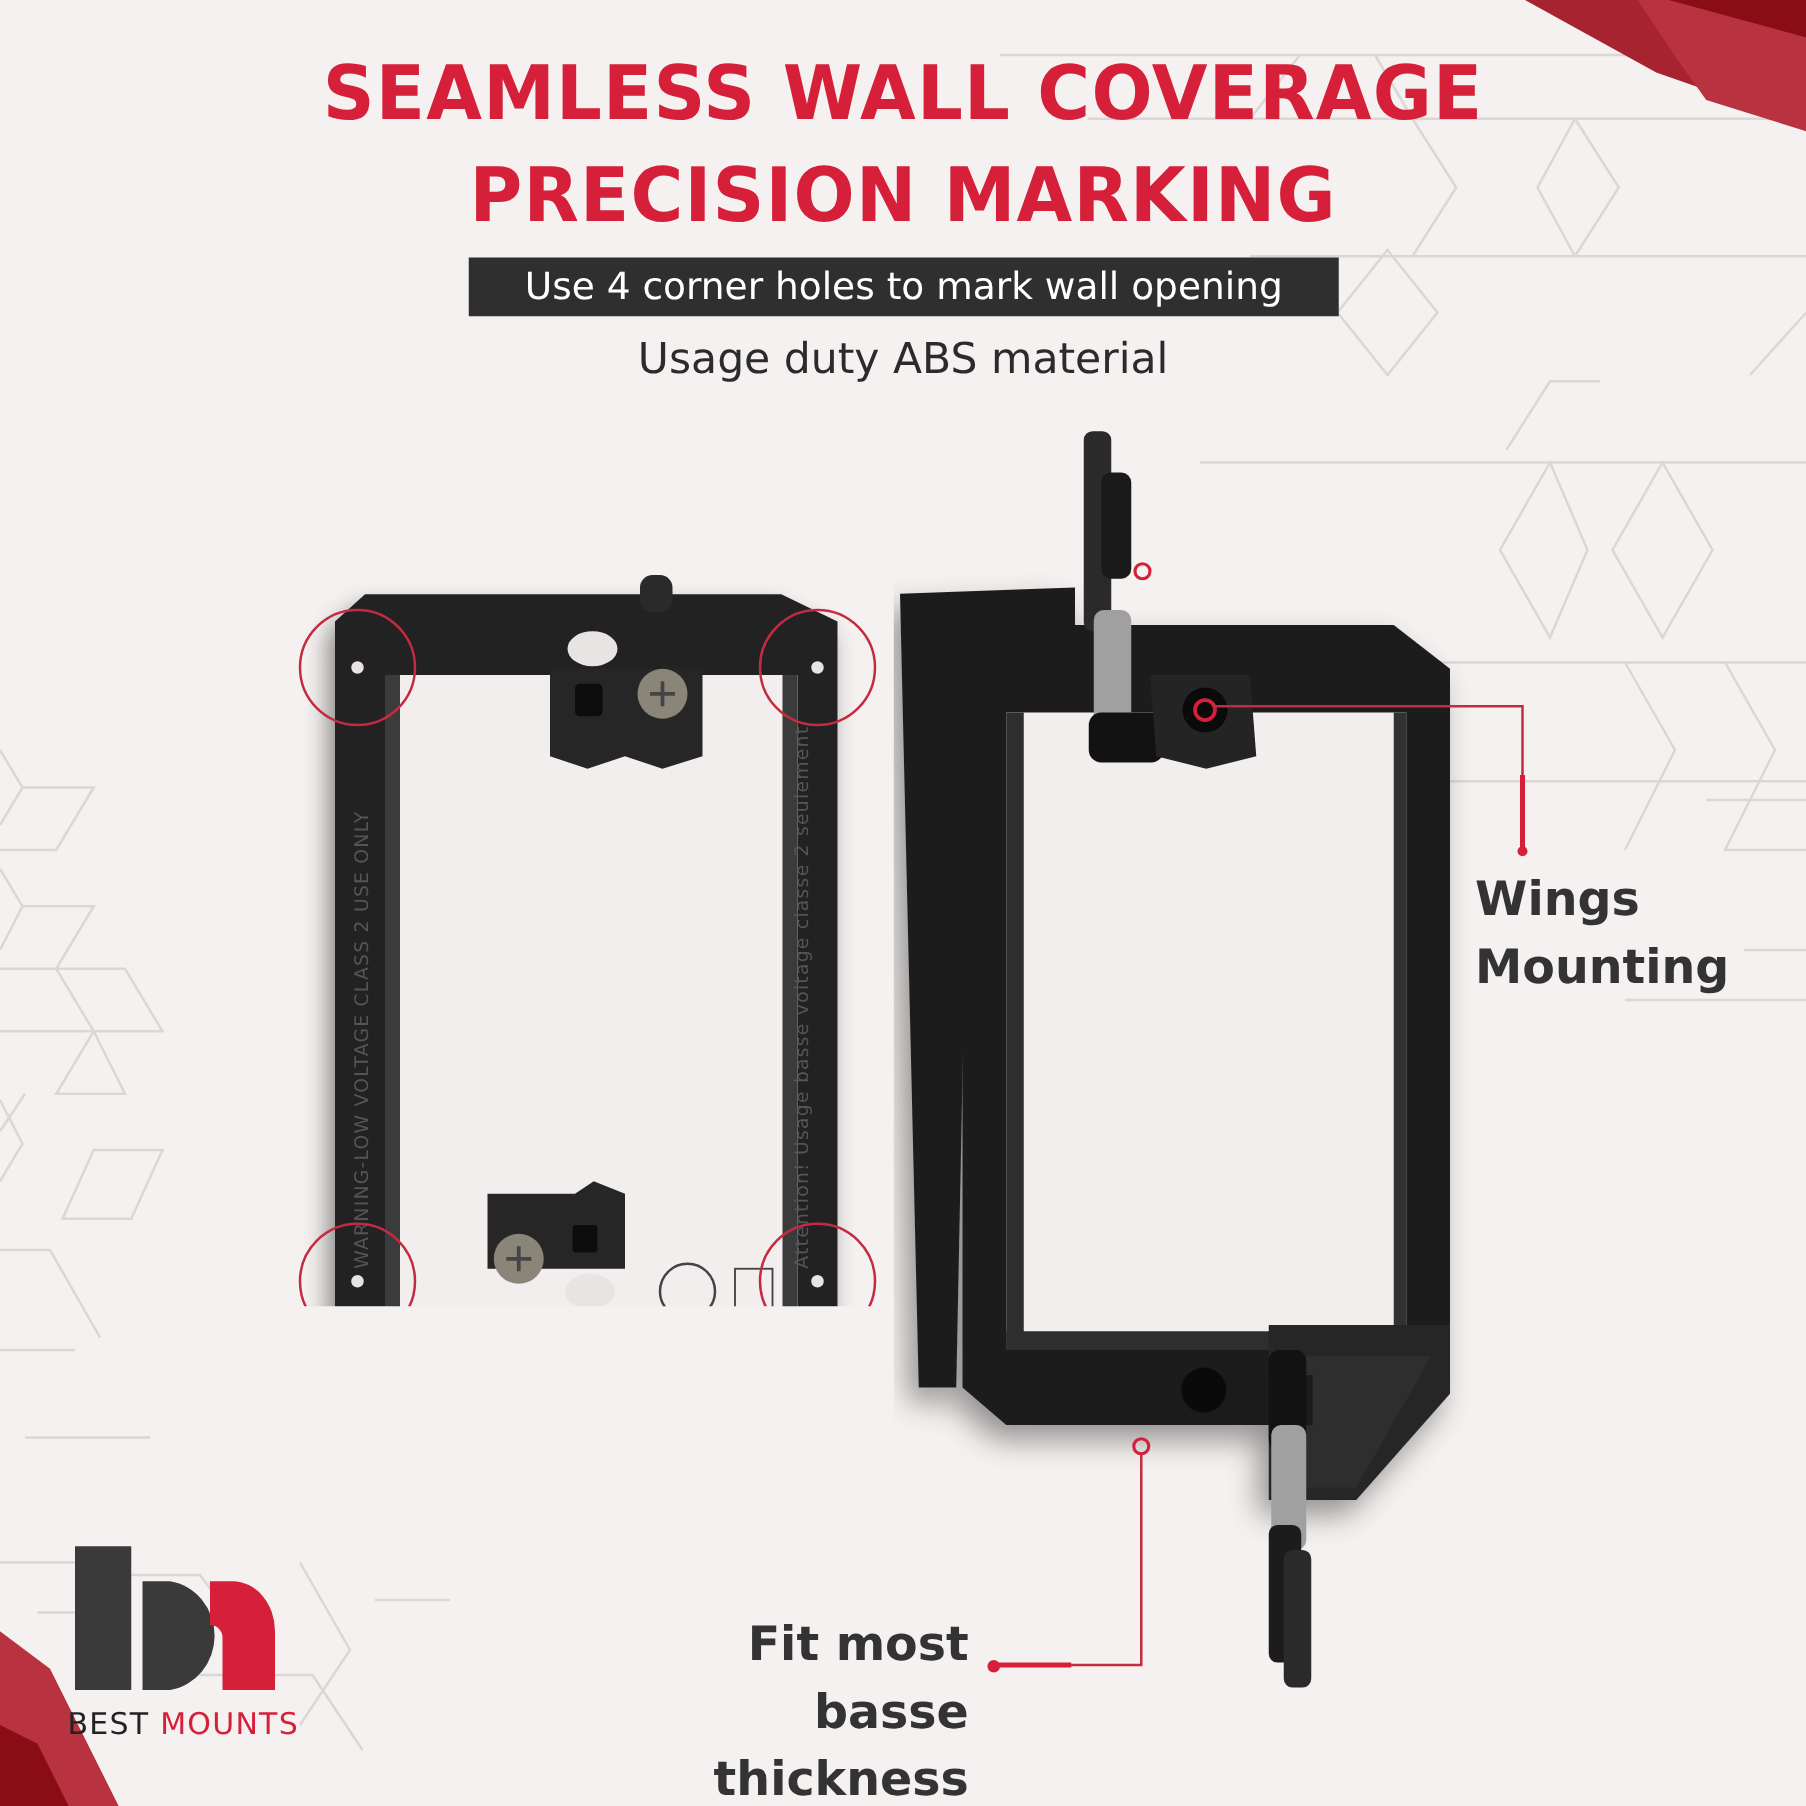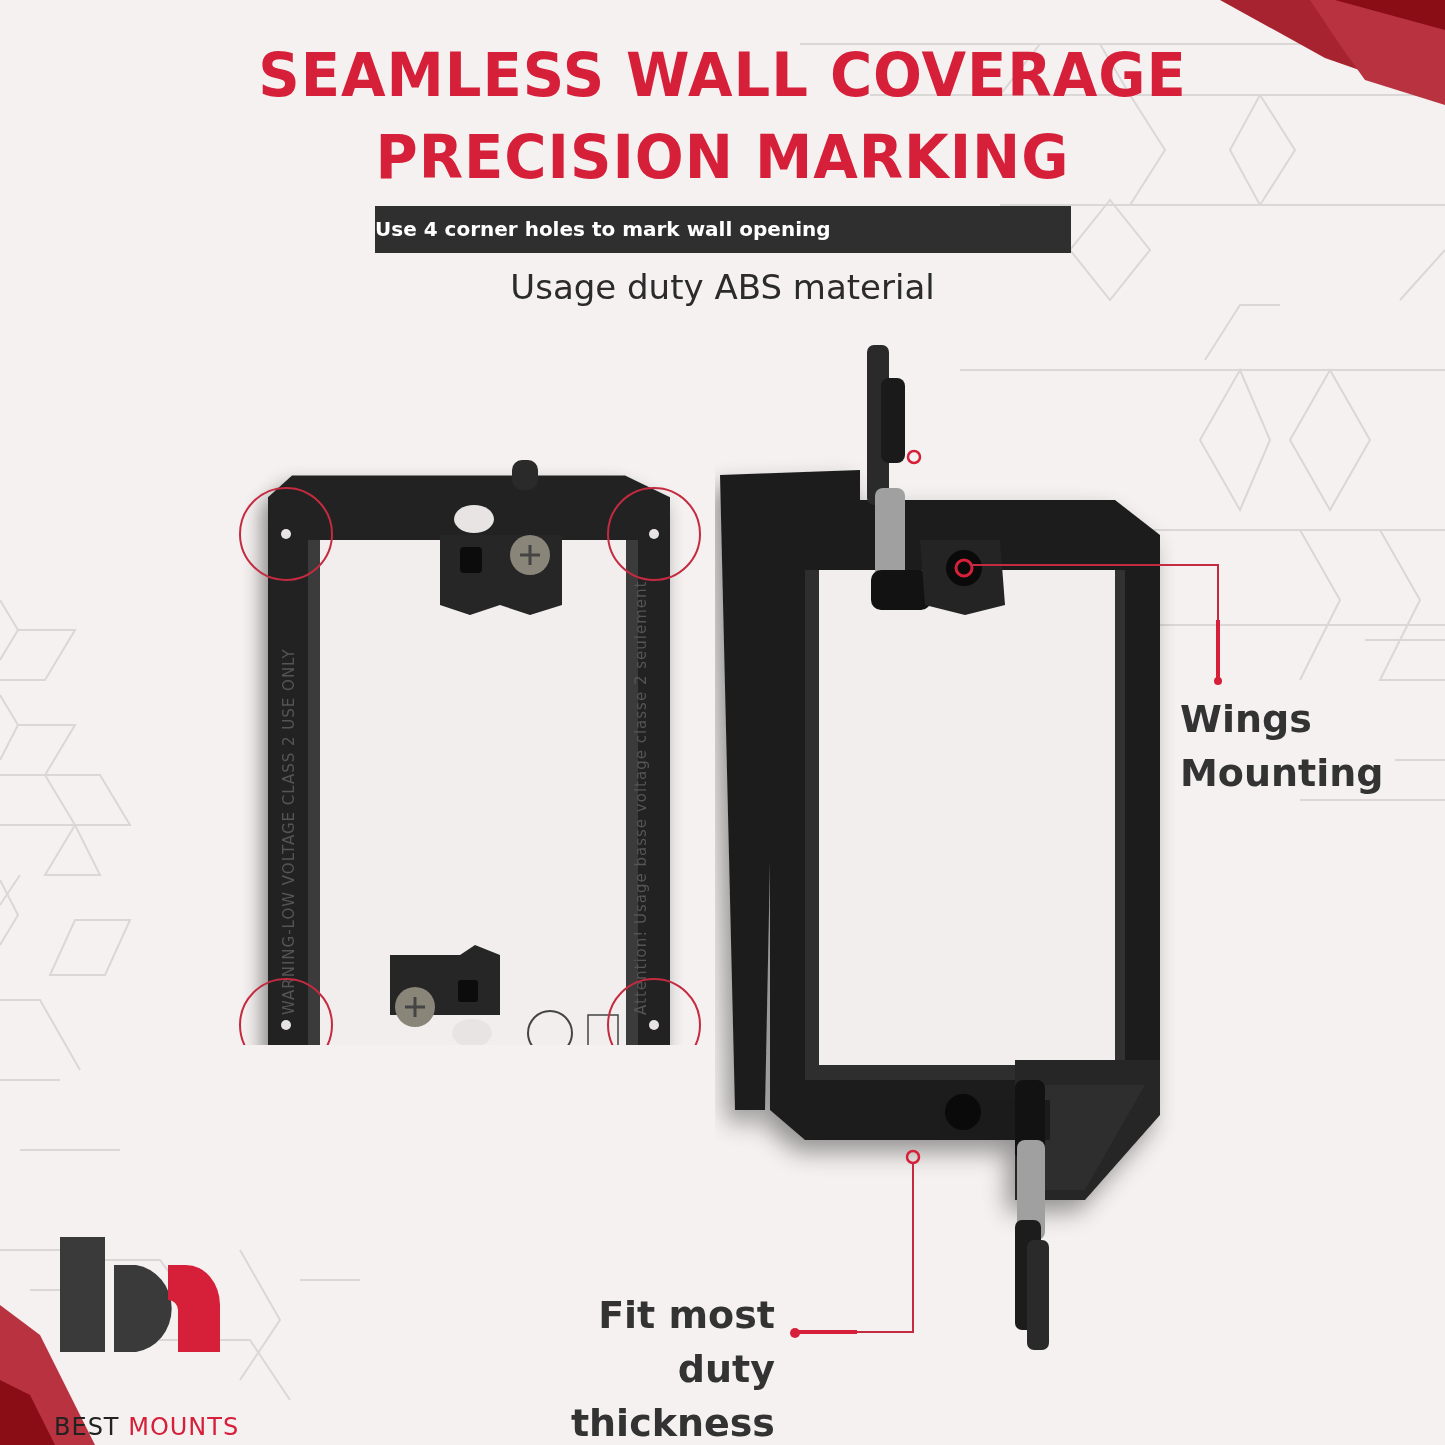--- a/index.html
+++ b/index.html
@@ -2,27 +2,27 @@
 <html><head>
 <meta charset="utf-8">
 <style>
   html, body { margin:0; padding:0; }
   body { width:1445px; height:1445px; overflow:hidden; background:#f5f1f1; position:relative; font-family:"DejaVu Sans", sans-serif; }
   .stage { position:absolute; left:0; top:0; width:1445px; height:1445px; }
   .bg-svg { position:absolute; left:0; top:0; }
   .title { position:absolute; left:0; width:1445px; text-align:center; color:#d6203a; font-family:"DejaVu Sans", sans-serif; font-weight:bold; font-size:60px; letter-spacing:1px; line-height:70px; transform:scaleX(0.96); }
   .title.l1 { top:40px; }
   .title.l2 { top:122px; }
-  .banner { position:absolute; top:206px; left:375px; width:696px; height:47px; background:#2f2f2f; color:#fff; font-weight:bold; font-size:20px; line-height:47px; text-align:left; }
+  .banner { position:absolute; top:206px; left:375px; width:696px; height:47px; background:#2f2f2f; color:#fff; font-weight:normal; font-size:30px; line-height:47px; text-align:center; }
   .subline { position:absolute; top:262px; left:0; width:1445px; text-align:center; color:#2b2b2b; font-size:34px; line-height:50px; font-weight:normal; }
   .callout-text { position:absolute; color:#333; font-weight:bold; font-size:38px; line-height:54px; }
   .callout-wings { left:1180px; top:692px; }
   .callout-thick { left:500px; top:1288px; text-align:right; width:275px; }
   .logo { position:absolute; left:56px; top:1235px; }
-  .logo-text { position:absolute; left:54px; top:1364px; font-size:24px; letter-spacing:1px; line-height:30px;margin-top:48px; }
+  .logo-text { position:absolute; left:54px; top:1364px; font-size:24px; letter-spacing:1px; line-height:30px; }
   .logo-text .best { color:#222; }
   .logo-text .mounts { color:#d6203a; }
   .product { position:absolute; }
 </style>
 </head>
 <body>
 
 <div class="stage">
 
   <svg class="bg-svg" width="1445" height="1445" viewBox="0 0 1445 1445">
@@ -180,21 +180,21 @@
     <polyline points="913,1163 913,1332 795,1332" fill="none" stroke="#c42b40" stroke-width="2"></polyline>
     <line x1="795" y1="1332" x2="857" y2="1332" stroke="#d6203a" stroke-width="4"></line>
     <circle cx="795" cy="1333" r="5" fill="#d6203a"></circle>
   </svg>
 
   <div class="callout-text callout-wings">
     <div>Wings</div>
     <div>Mounting</div>
   </div>
   <div class="callout-text callout-thick">
-    <div>Fit most duty</div>
+    <div>Fit most basse</div>
     <div>thickness</div>
   </div>
 
   <svg class="logo" width="170" height="125" viewBox="0 0 170 125">
     <rect x="4" y="2" width="45" height="115" fill="#3a3a3a"></rect>
     <path d="M58 30 L80 30 A42 44 0 0 1 80 117 L58 117 Z" fill="#3a3a3a"></path>
     <path d="M112 30 L130 30 A34 40 0 0 1 164 70 L164 117 L122 117 L122 75 A10 10 0 0 0 112 65 Z" fill="#d6203a"></path>
   </svg>
   <div class="logo-text">
     <span class="best">BEST</span>

